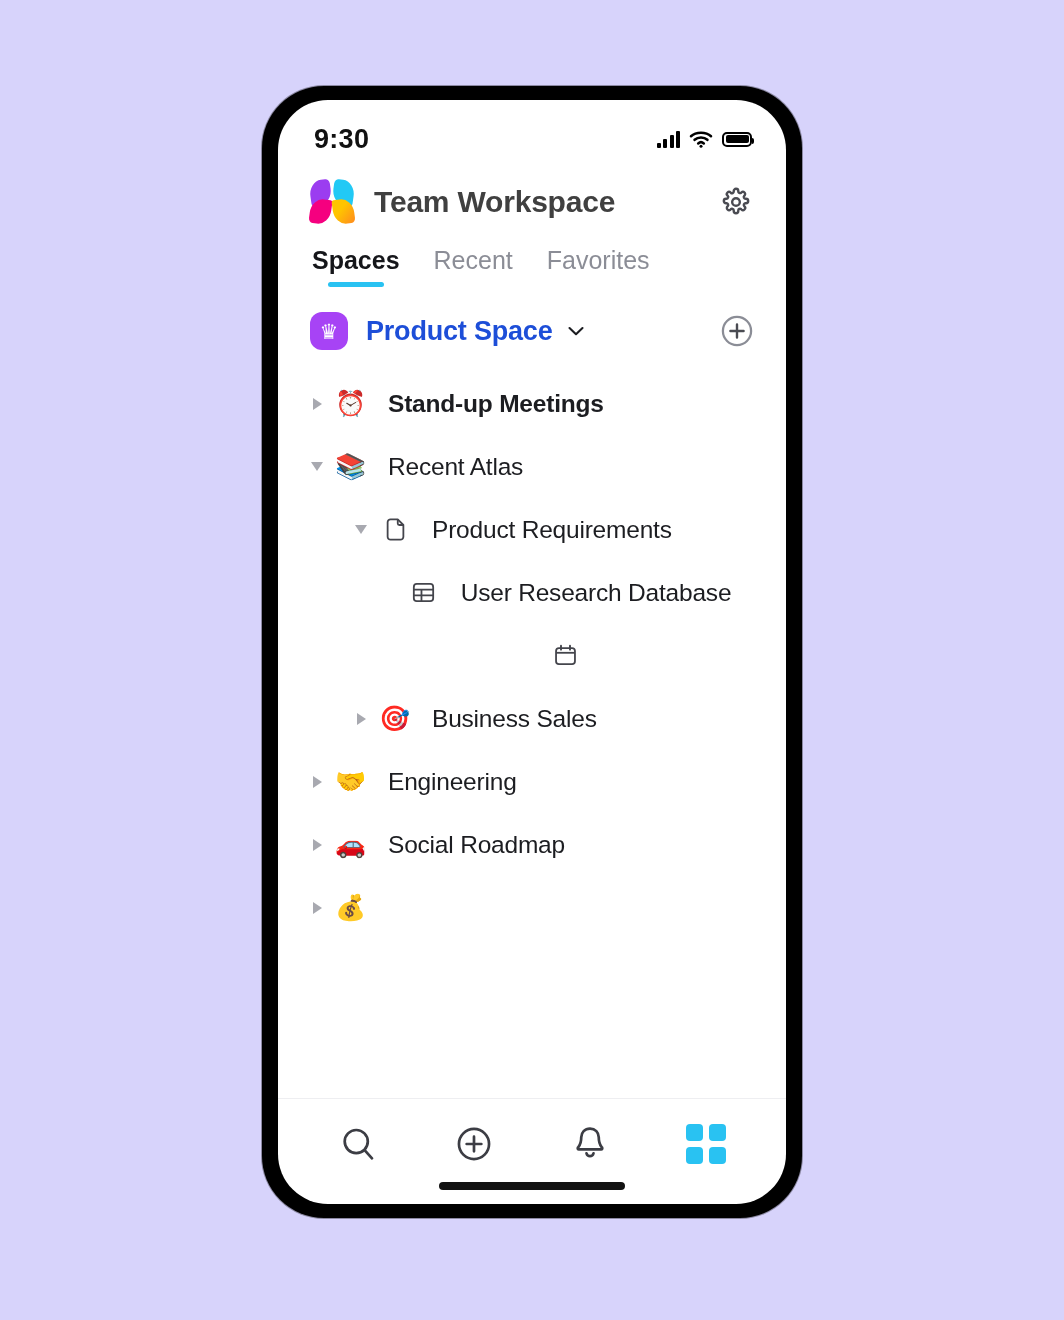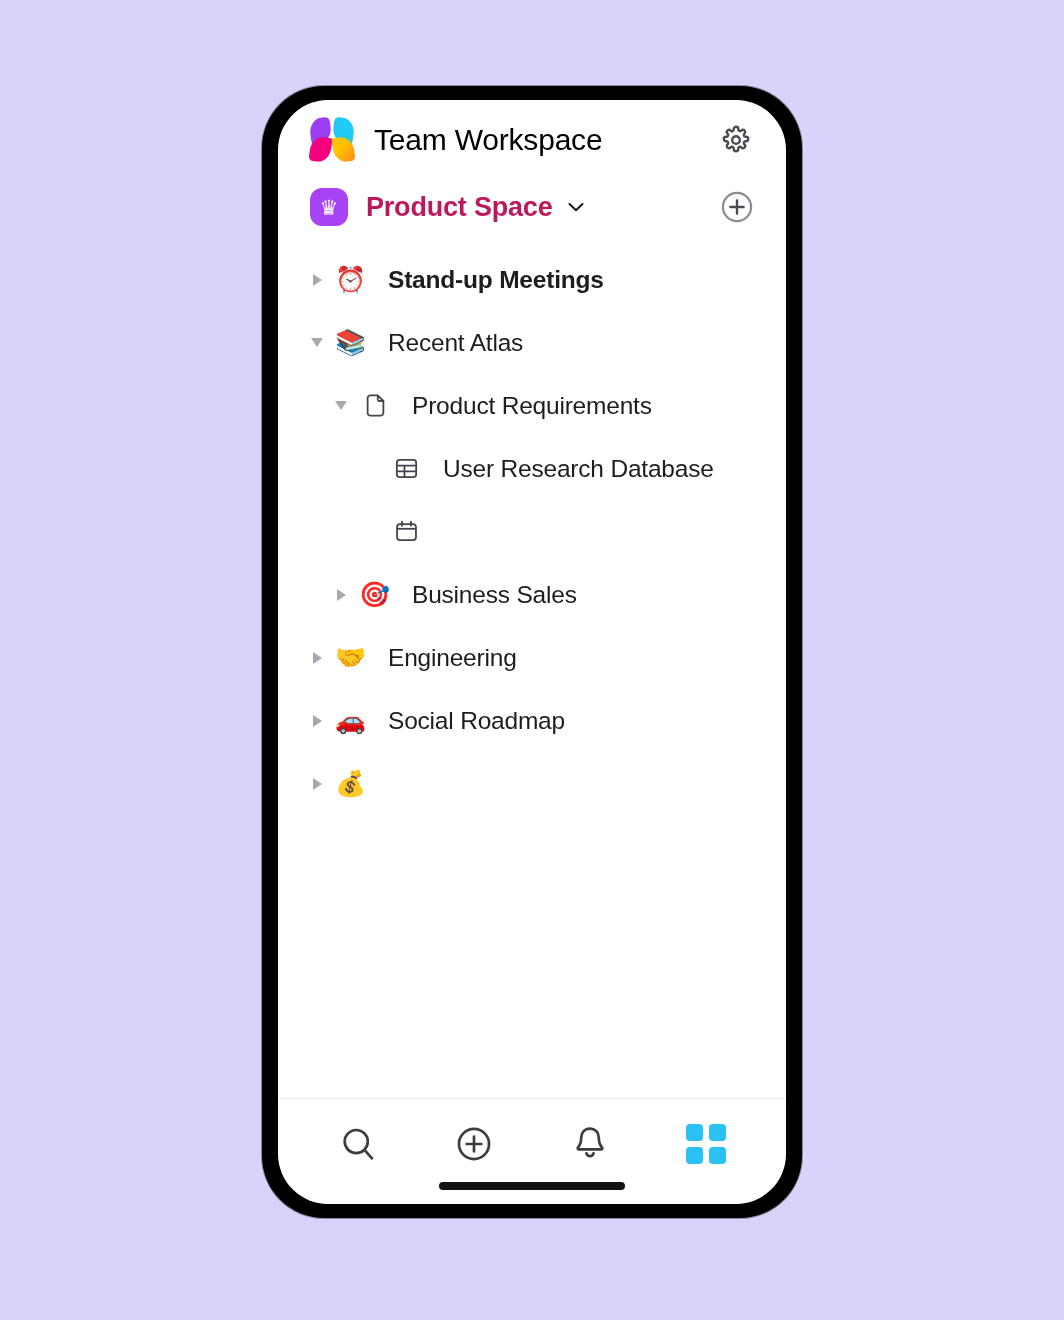--- a/index.html
+++ b/index.html
@@ -95,22 +95,22 @@
   .logo span {
     position: absolute;
     width: 21px; height: 25px;
   }
   .logo .p-tl { left: 0; top: 0;  background: #9b3df0; border-radius: 60% 20% 60% 10%; transform: rotate(-8deg); }
   .logo .p-tr { right: 0; top: 0; background: #22c9f5; border-radius: 20% 60% 10% 60%; transform: rotate(8deg); }
   .logo .p-bl { left: 0; bottom: 0; background: #f5007f; border-radius: 60% 10% 60% 20%; transform: rotate(8deg); }
   .logo .p-br { right: 0; bottom: 0; background: linear-gradient(135deg,#ffc400 40%,#ff8a1e); border-radius: 10% 60% 20% 60%; transform: rotate(-8deg); }
   .app-title {
     font-size: 30px;
-    font-weight: 400;
-    color: #000000;
+    font-weight: 700;
+    color: #404040;
     letter-spacing: -0.2px;
     flex: 1 1 auto;
   }
   .gear-btn { flex: 0 0 auto; display: flex; align-items: center; justify-content: center; width: 40px; height: 40px; }
 
   
   .tabs {
     display: flex;
     align-items: flex-start;
     gap: 34px;
@@ -151,21 +151,21 @@
     display: flex; align-items: center; justify-content: center;
     color: #fff;
     font-size: 21px;
     line-height: 1;
     flex: 0 0 auto;
     margin-right: 18px;
   }
   .space-name {
     font-size: 27px;
     font-weight: 700;
-    color: #be185d;
+    color: #1d4ed8;
     letter-spacing: -0.2px;
   }
   .chev {
     margin-left: 12px;
     flex: 0 0 auto;
     display: flex; align-items: center;
   }
   .space-spacer { flex: 1 1 auto; }
   .add-btn { flex: 0 0 auto; display: flex; align-items: center; justify-content: center; width: 38px; height: 38px; }
 
@@ -176,22 +176,22 @@
     overflow: hidden;
   }
   .node {
     display: flex;
     align-items: center;
     height: 63px;
     padding-left: 28px;
     padding-right: 18px;
   }
   .node.d1 { padding-left: 28px; }
-  .node.d2 { padding-left: 52px; }
-  .node.d3 { padding-left: 83px; }
+  .node.d2 { padding-left: 72px; }
+  .node.d3 { padding-left: 64px; justify-content: center; }
   .tri {
     width: 22px;
     flex: 0 0 auto;
     display: flex; align-items: center; justify-content: center;
     margin-right: 6px;
   }
   .tri.empty { visibility: hidden; }
   .tri i {
     display: block;
     width: 0; height: 0;
@@ -259,37 +259,62 @@
     border-radius: 6px;
   }
 </style>
 </head>
 <body>
 
 <div class="stage">
   <div class="phone">
     <div class="screen">
 
+      <div class="statusbar">
+        <div class="status-time">9:30</div>
+        <div class="status-icons">
+          <div class="bars">
+              <i></i>
+              <i></i>
+              <i></i>
+              <i></i>
+            </div>
+          <svg width="24" height="18" viewBox="0 0 24 18">
+            <path d="M2 6.2 C7 1.6 17 1.6 22 6.2" stroke="#000" stroke-width="2.6" fill="none" stroke-linecap="round"></path>
+            <path d="M5.6 9.8 C9 6.8 15 6.8 18.4 9.8" stroke="#000" stroke-width="2.6" fill="none" stroke-linecap="round"></path>
+            <path d="M9.2 13.4 C10.8 12 13.2 12 14.8 13.4" stroke="#000" stroke-width="2.6" fill="none" stroke-linecap="round"></path>
+            <circle cx="12" cy="16.2" r="1.5" fill="#000"></circle>
+          </svg>
+          <div class="batt">
+              <span></span>
+            </div>
+        </div>
+      </div>
 
       <div class="app-header">
         <div class="logo">
           <span class="p-tl"></span>
             <span class="p-tr"></span>
             <span class="p-bl"></span>
             <span class="p-br"></span>
         </div>
         <div class="app-title">Team Workspace</div>
         <div class="gear-btn">
           <svg width="34" height="34" viewBox="0 0 24 24">
             <path d="M12 2.6c.9 0 1.6.7 1.6 1.6v.3c0 .5.3.9.7 1.1.4.2.9.2 1.3-.1l.2-.2c.6-.6 1.6-.6 2.2 0 .6.6.6 1.6 0 2.2l-.2.2c-.3.3-.4.8-.2 1.3.2.4.6.7 1.1.7h.3c.9 0 1.6.7 1.6 1.6s-.7 1.6-1.6 1.6h-.3c-.5 0-.9.3-1.1.7-.2.4-.1.9.2 1.3l.2.2c.6.6.6 1.6 0 2.2-.6.6-1.6.6-2.2 0l-.2-.2c-.3-.3-.8-.4-1.3-.2-.4.2-.7.6-.7 1.1v.3c0 .9-.7 1.6-1.6 1.6s-1.6-.7-1.6-1.6v-.3c0-.5-.3-.9-.8-1.1-.4-.2-.9-.1-1.2.2l-.2.2c-.6.6-1.6.6-2.2 0-.6-.6-.6-1.6 0-2.2l.2-.2c.3-.3.4-.8.2-1.3-.2-.4-.6-.7-1.1-.7h-.3c-.9 0-1.6-.7-1.6-1.6s.7-1.6 1.6-1.6h.3c.5 0 .9-.3 1.1-.8.2-.4.1-.9-.2-1.2l-.2-.2c-.6-.6-.6-1.6 0-2.2.6-.6 1.6-.6 2.2 0l.2.2c.3.3.8.4 1.2.2h.1c.4-.2.7-.6.7-1.1v-.3c0-.9.7-1.6 1.6-1.6z" fill="none" stroke="#4a4b52" stroke-width="1.7" stroke-linejoin="round"></path>
             <circle cx="12" cy="12" r="2.7" fill="none" stroke="#4a4b52" stroke-width="1.7"></circle>
           </svg>
         </div>
       </div>
 
+      <div class="tabs">
+        <div class="tab active">Spaces</div>
+        <div class="tab">Recent</div>
+        <div class="tab">Favorites</div>
+      </div>
 
       <div class="space-row">
         <div class="space-icon">♛</div>
         <div class="space-name">Product Space</div>
         <div class="chev">
           <svg width="24" height="24" viewBox="0 0 24 24">
             <path d="M5.5 9 L12 15.2 L18.5 9" fill="none" stroke="#1c1d21" stroke-width="2.1" stroke-linecap="round" stroke-linejoin="round"></path>
           </svg>
         </div>
         <div class="space-spacer"></div>

